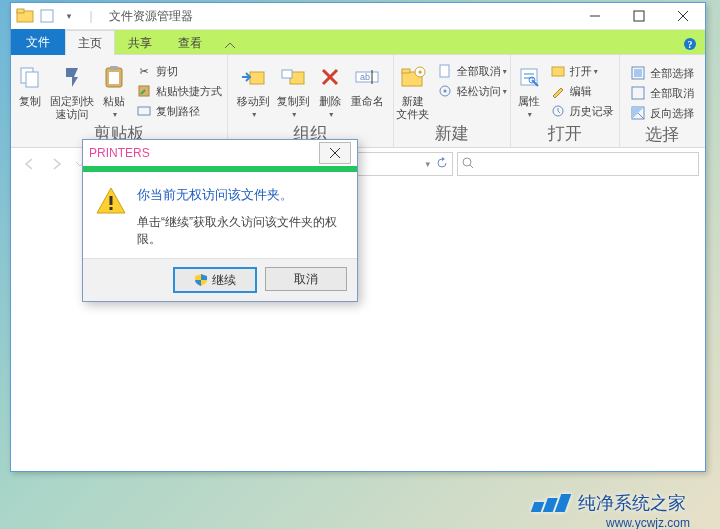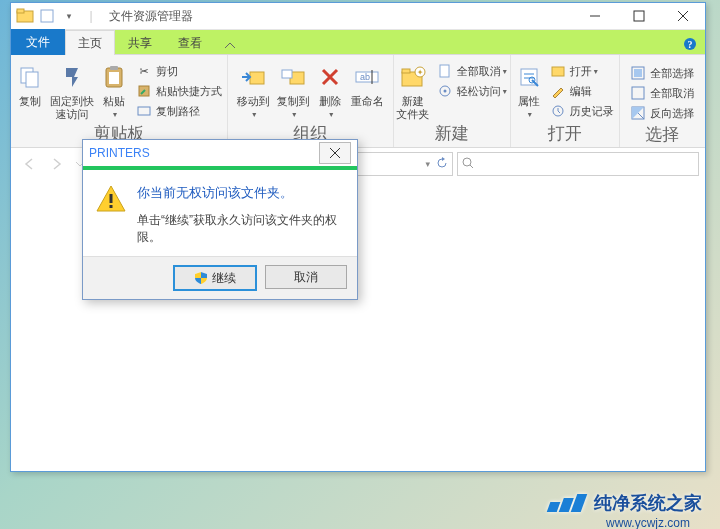--- a/index.html
+++ b/index.html
@@ -33,32 +33,32 @@
   
   .navbar{height:32px;display:flex;align-items:center;padding:0 6px;gap:4px;border-bottom:1px solid #e5e5e5}
   .navbtn{width:24px;height:24px;display:flex;align-items:center;justify-content:center;color:#9a9a9a;border-radius:2px}
   .navbtn.disabled{color:#cfcfcf}
   .addr{flex:1;height:22px;border:1px solid #cfcfcf;display:flex;align-items:center;padding:0 4px;background:#fff}
   .search{width:232px;height:22px;border:1px solid #cfcfcf;display:flex;align-items:center;padding:0 4px;background:#fff;color:#777}
   
   .content{position:absolute;left:0;right:0;top:176px;bottom:0;background:#fff}
   
   .dialog{position:absolute;left:82px;top:139px;width:274px;background:#fff;border:1px solid #7a9ac7;box-shadow:3px 3px 10px rgba(0,0,0,.25)}
-  .dlgtitle{height:26px;background:#fff;display:flex;align-items:center;padding:0 6px;font-size:12px;color:#3b82f6;border-bottom:4px solid #22c55e}
+  .dlgtitle{height:26px;background:#fff;display:flex;align-items:center;padding:0 6px;font-size:12px;color:#ec4899;border-bottom:6px solid #22c55e}
   .dlgclose{margin-left:auto;width:30px;height:20px;display:flex;align-items:center;justify-content:center;border:1px solid #bbb;background:#f5f5f5;font-size:12px}
   .dlgbody{padding:14px 12px 10px;display:flex}
   .warnicon{width:32px;height:32px;flex:none;margin-right:10px}
   .dlgmsg .hdr{color:#1e5bbf;font-size:13px;margin-bottom:10px}
   .dlgmsg .sub{color:#444;font-size:12px}
   .dlgbtns{background:#f1f1f1;padding:8px 10px;display:flex;justify-content:flex-end;gap:8px;border-top:1px solid #dfdfdf}
   .btn{min-width:64px;height:22px;border:1px solid #a8a8a8;background:#e9e9e9;display:flex;align-items:center;justify-content:center;font-size:12px;padding:0 8px}
   .btn.primary{border:2px solid #2b90d9;background:#e9e9e9}
   .shield{width:14px;height:14px;margin-right:4px}
   
-  .wm1{position:absolute;right:18px;bottom:14px;color:#1a4f9c;font-size:18px;font-weight:bold;display:flex;align-items:center;gap:6px;filter:drop-shadow(0 0 2px #fff)}
+  .wm1{position:absolute;right:34px;bottom:14px;color:#1a4f9c;font-size:18px;font-weight:normal;display:flex;align-items:center;gap:6px;filter:drop-shadow(0 0 2px #fff)}
   .wm2{position:absolute;right:30px;bottom:-1px;color:#1a4f9c;font-size:12px}
   
   svg{overflow:visible}
 </style>
 </head>
 <body>
 
 <div class="desktop">
 
   <div class="window">

